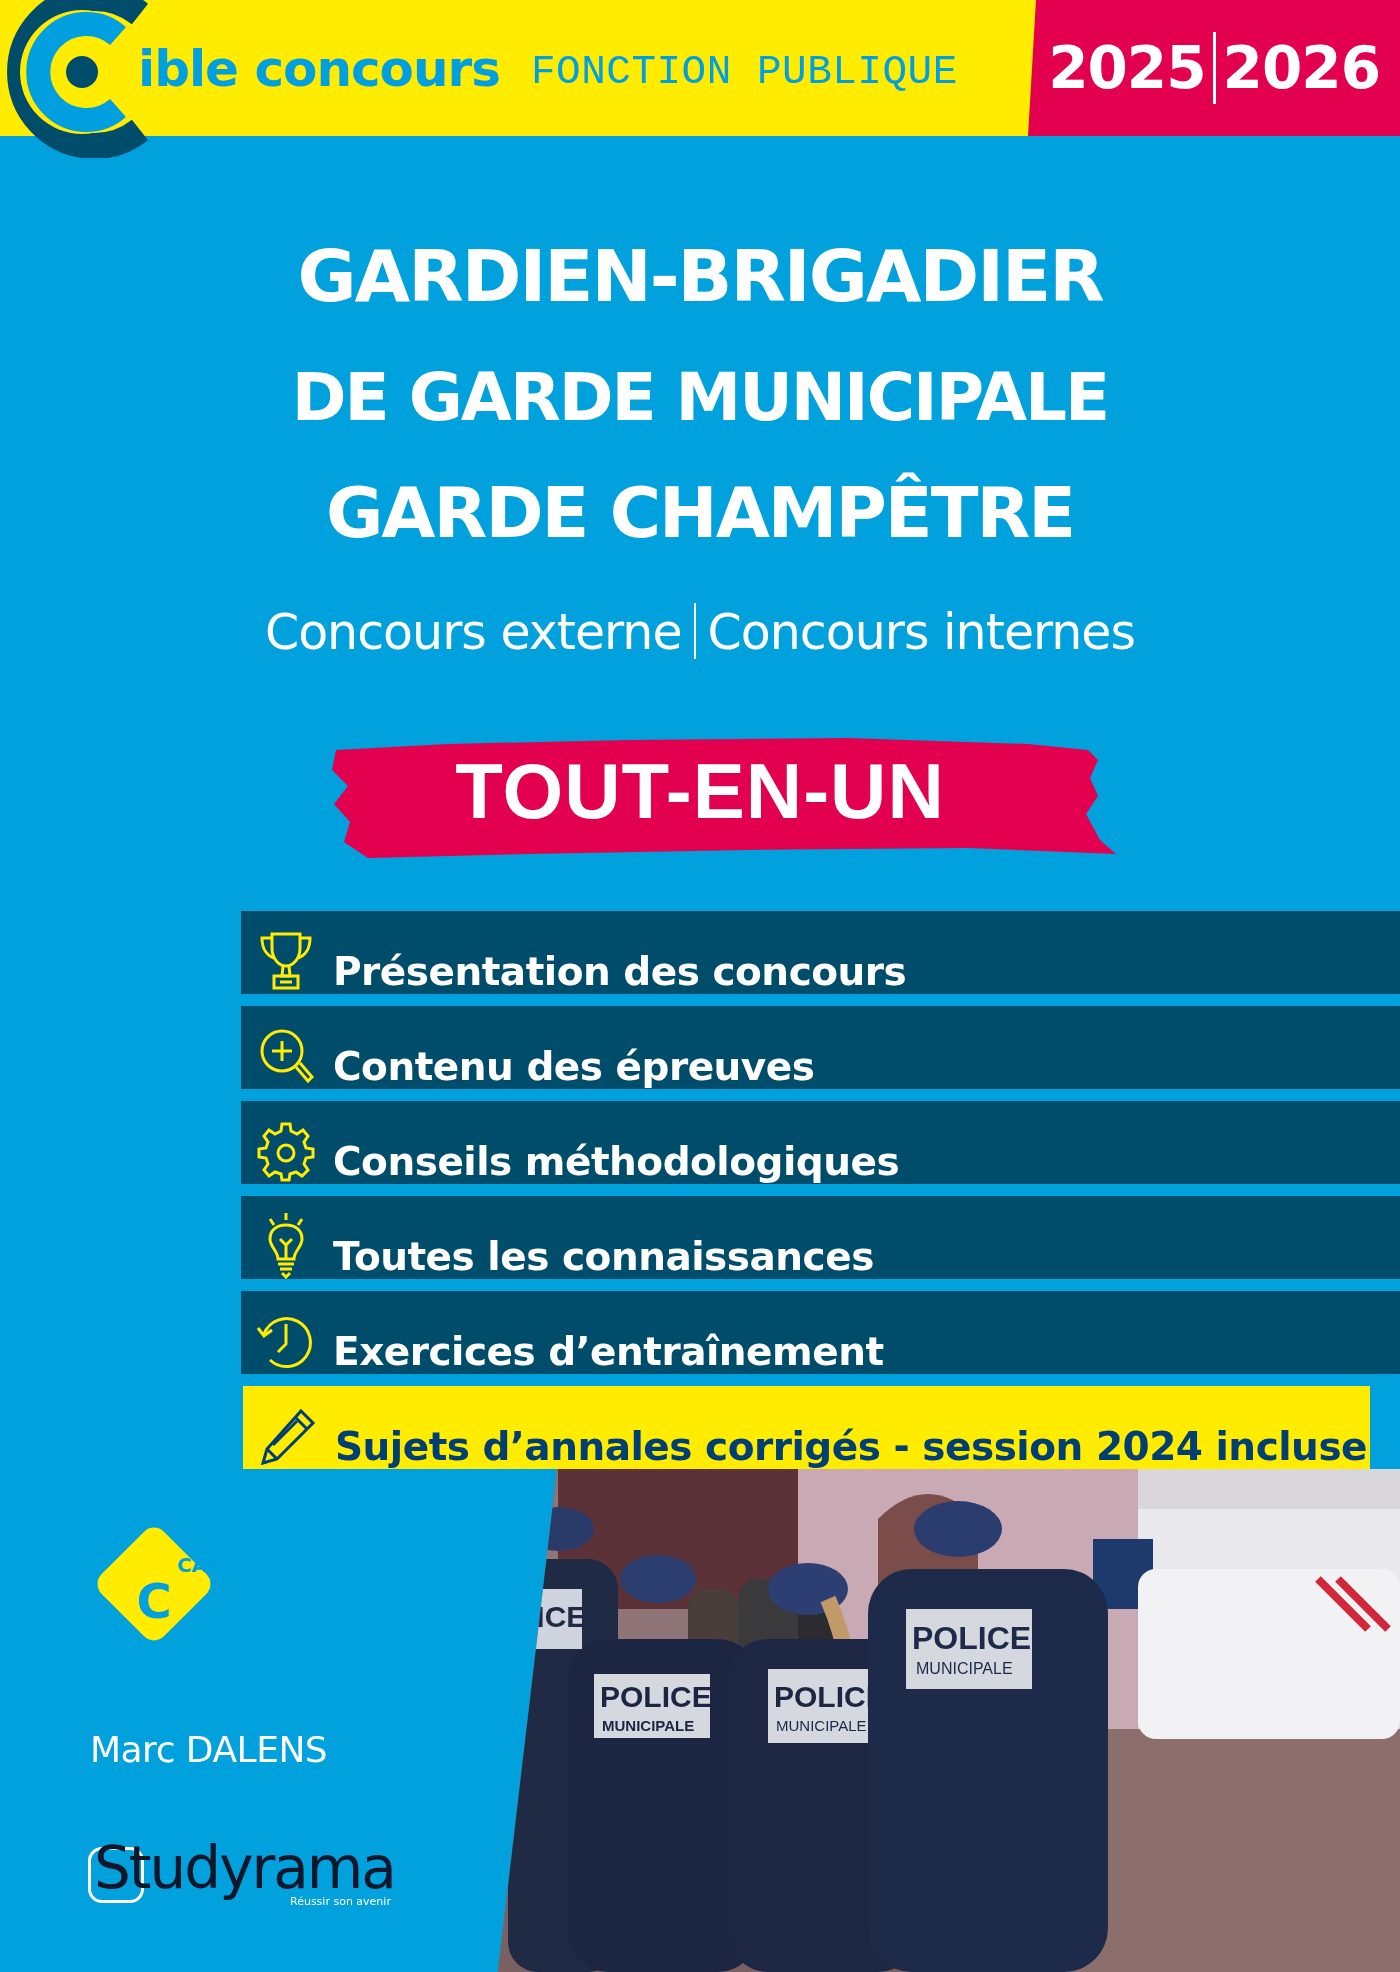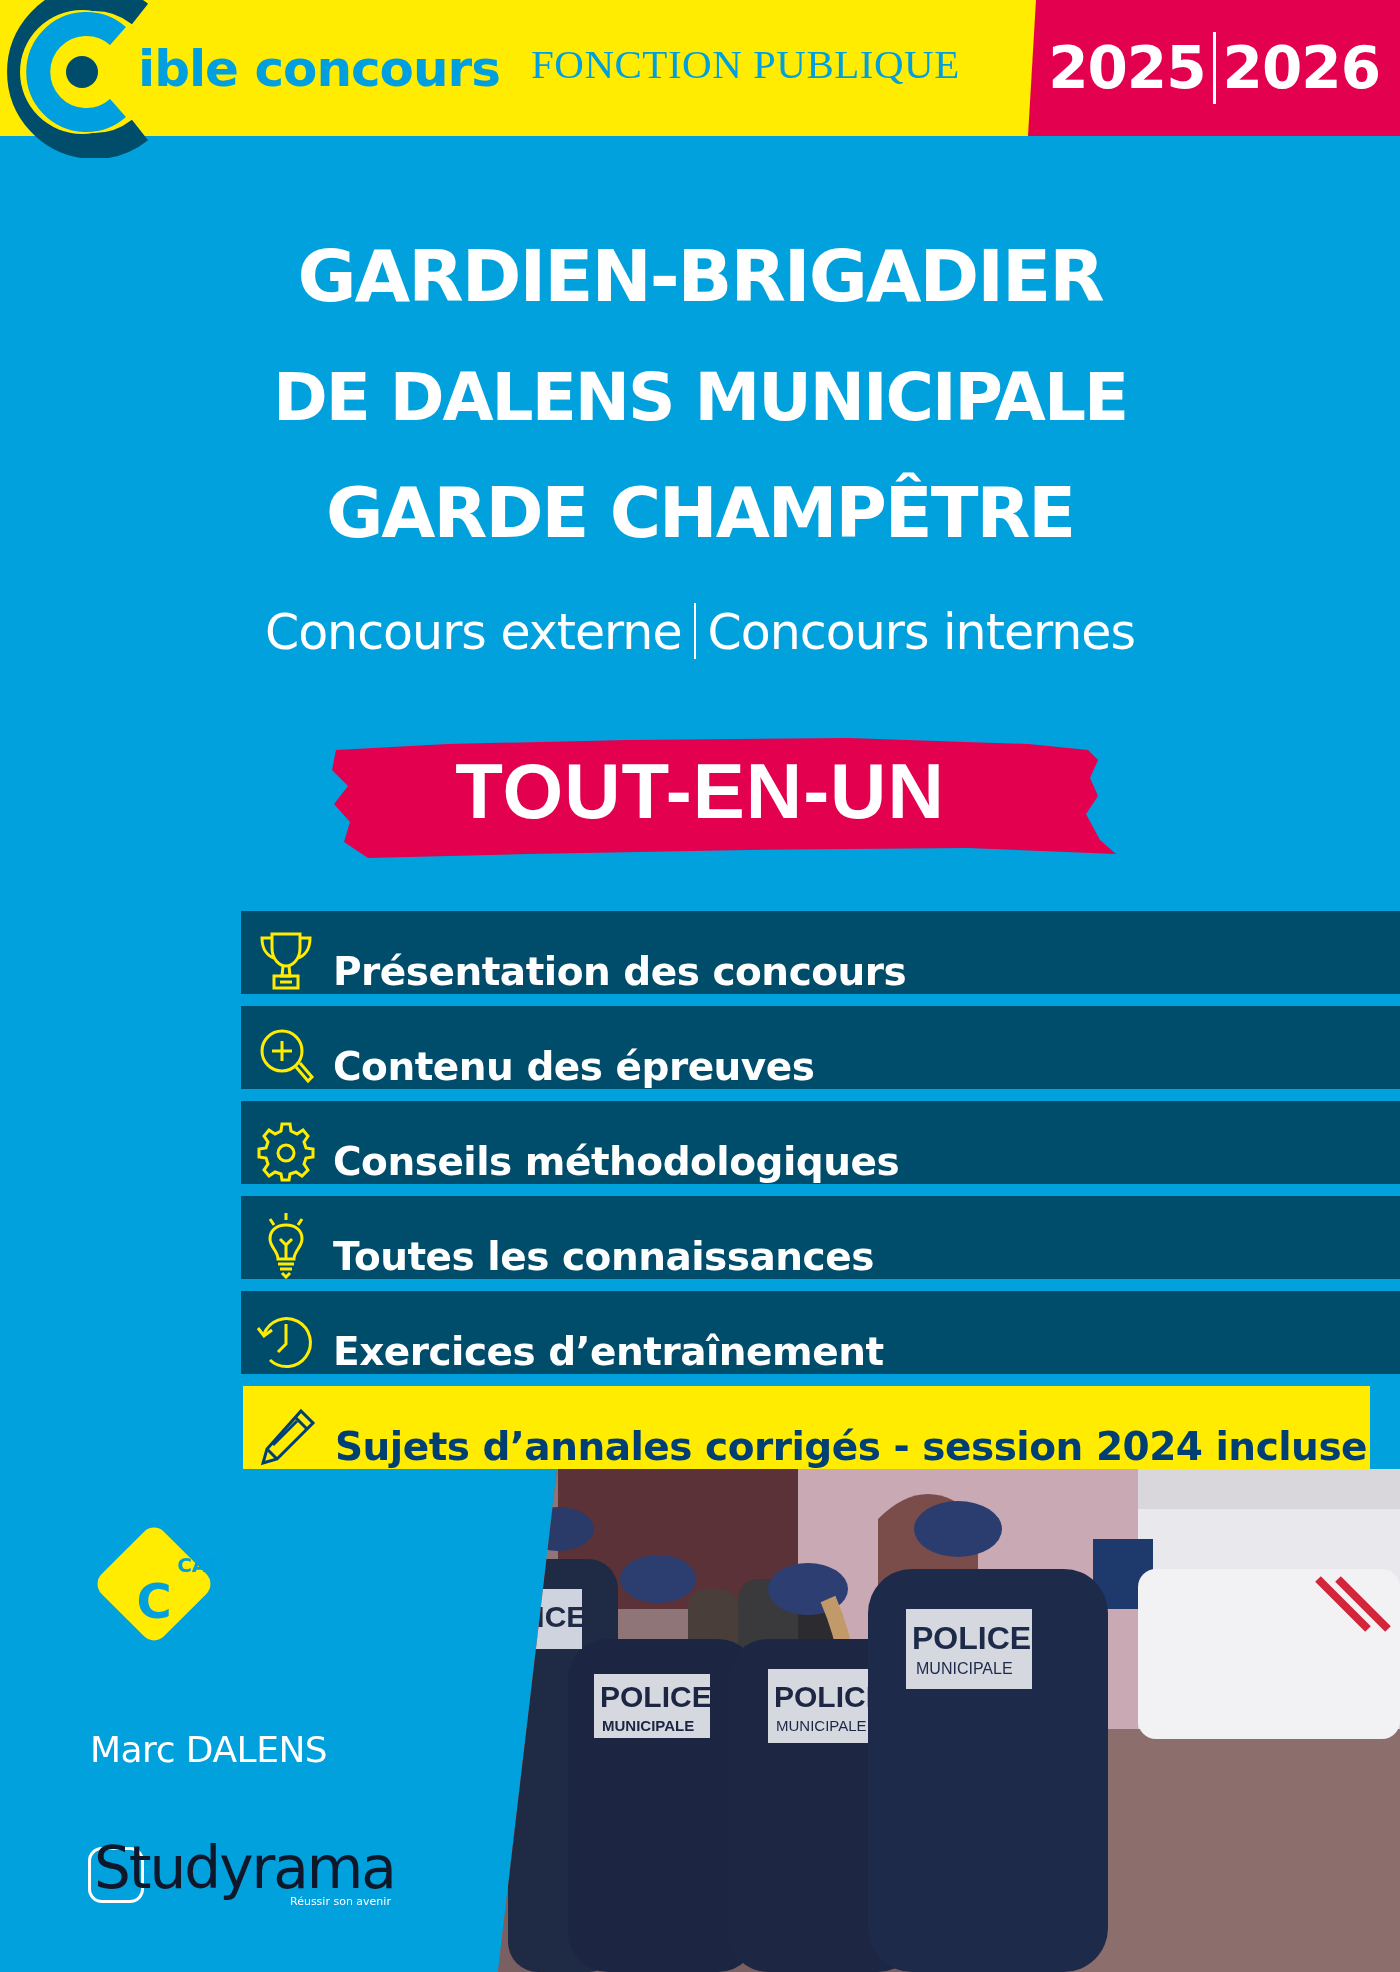--- a/index.html
+++ b/index.html
@@ -23,22 +23,22 @@
   }
   .logo-mark {
     position: absolute; left: -10px; top: -14px; width: 160px; height: 172px;
   }
   .brand-name {
     position: absolute; left: 138px; top: 40px;
     font-family: "DejaVu Sans", sans-serif; font-weight: bold;
     font-size: 50px; letter-spacing: -1px; color: #009fe0;
   }
   .brand-sub {
-    position: absolute; left: 531px; top: 40px;
-    font-family: Liberation Serif, serif; font-size: 41px;
+    position: absolute; left: 531px; top: 49px;
+    font-family: Liberation Mono, monospace; font-size: 41px;
     color: #009fe0; letter-spacing: 0.5px;
   }
   .years {
     position: absolute; right: 20px; top: 32px;
     font-family: "DejaVu Sans", sans-serif; font-weight: bold;
     font-size: 58px; color: #fff; letter-spacing: -1px;
     display: flex; align-items: center;
   }
   .years .sep {
     display: inline-block; width: 3px; height: 72px; background: #fff; margin: 0 7px;
@@ -146,21 +146,21 @@
 <div class="brand-name">ible concours</div>
 <div class="brand-sub">FONCTION PUBLIQUE</div>
 
 <div class="years">
   <span>2025</span>
   <span class="sep"></span>
   <span>2026</span>
 </div>
 
 <div class="title-block t1">GARDIEN-BRIGADIER</div>
-<div class="title-block t2">DE DALENS MUNICIPALE</div>
+<div class="title-block t2">DE GARDE MUNICIPALE</div>
 <div class="title-block t3">GARDE CHAMPÊTRE</div>
 <div class="title-block t4">
   <span>Concours externe</span><span class="bar"></span><span>Concours internes</span>
 </div>
 
 <svg class="brush" viewBox="0 0 790 135" preserveAspectRatio="none">
   <path d="M8 20 L120 14 L300 10 L520 8 L700 14 L760 20 L770 30 L762 48 L770 66 L758 84 L772 110 L788 124 L640 118 L420 120 L200 124 L40 128 L16 112 L22 92 L6 74 L20 56 L4 40 Z" fill="#e2004f"></path>
 </svg>
 <div class="brush-label">TOUT-EN-UN</div>
 

